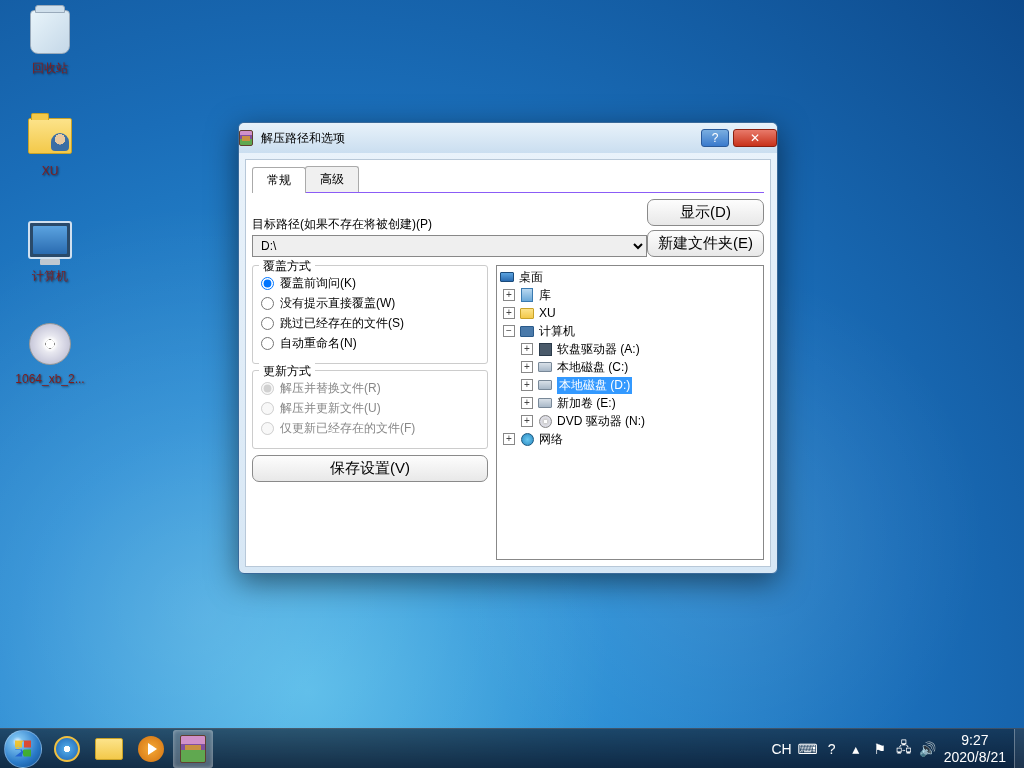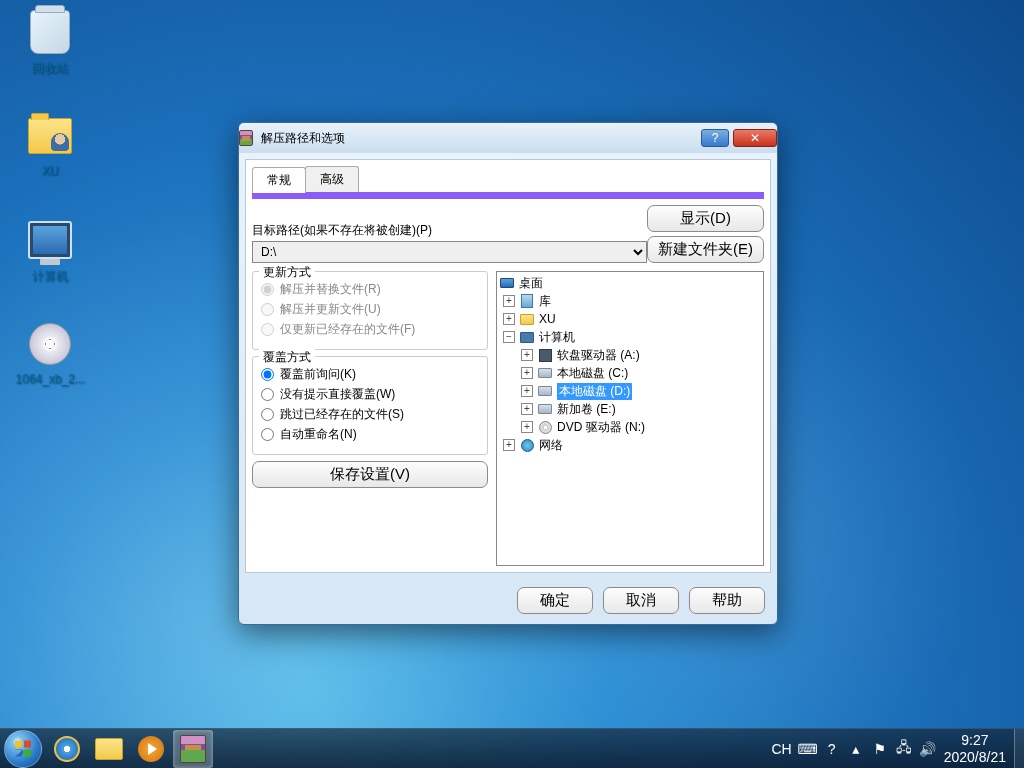--- a/index.html
+++ b/index.html
@@ -1,21 +1,21 @@
 <!DOCTYPE html>
 <html><head>
 <meta charset="utf-8">
 <style>
 * { box-sizing: border-box; margin: 0; padding: 0; font-family: "Microsoft YaHei", "Segoe UI", Tahoma, sans-serif; }
 body { width: 1024px; height: 768px; overflow: hidden; position: relative; background: radial-gradient(ellipse at 30% 90%, #4fb8e8 0%, #2a8dd4 30%, #1a6db8 60%, #0d4a8c 100%); }
 body::before { content:""; position:absolute; inset:0; background: radial-gradient(circle at 20% 80%, rgba(255,255,255,0.15) 0%, transparent 40%), radial-gradient(circle at 70% 70%, rgba(255,255,255,0.1) 0%, transparent 30%); pointer-events:none; }
 
 
 .desktop { position: absolute; top: 0; left: 0; width: 100%; height: calc(100% - 40px); }
-.desktop-icon { position: absolute; width: 76px; text-align: center; color: #0369a1; font-size: 12px; cursor: pointer; }
+.desktop-icon { position: absolute; width: 76px; text-align: center; color: #7f1d1d; font-size: 12px; cursor: pointer; }
 .desktop-icon .icon-glyph { width: 48px; height: 48px; margin: 0 auto 4px; display:flex; align-items:center; justify-content:center; }
 .desktop-icon .lbl { text-shadow: 1px 1px 2px rgba(0,0,0,0.6); word-break: break-all; }
 
 
 .recycle-bin { background: linear-gradient(135deg, #e8f4fa 0%, #c5d8e8 100%); border-radius: 4px 4px 8px 8px; width:40px; height:44px; position:relative; border:1px solid #9ab; }
 .recycle-bin::before { content:""; position:absolute; top:-6px; left:4px; right:4px; height:6px; background:#d0e0ec; border-radius:3px 3px 0 0; border:1px solid #9ab; }
 
 
 .folder-glyph { width:44px; height:36px; background: linear-gradient(#fce38a, #f3c94a); border-radius:2px; position:relative; border:1px solid #c9a227; }
 .folder-glyph::before { content:""; position:absolute; top:-6px; left:2px; width:16px; height:6px; background:#f3c94a; border-radius:2px 2px 0 0; border:1px solid #c9a227; border-bottom:none; }
@@ -35,21 +35,21 @@
 .titlebar .app-icon { width:16px; height:16px; margin-right:6px; display:inline-flex; }
 .titlebar .title-text { font-size:12px; color:#000; flex:1; }
 .titlebar .ctl-group { display:flex; gap:4px; }
 .titlebar .ctl { width:28px; height:18px; border-radius:3px; display:flex; align-items:center; justify-content:center; font-size:12px; color:#fff; cursor:pointer; }
 .ctl.help { background: linear-gradient(#7aaee0, #3a7acc); border:1px solid #2a5a9a; }
 .ctl.close { background: linear-gradient(#e87a6a, #c8321a); border:1px solid #8a2010; width:44px; }
 
 .dialog-body { background:#fff; margin:6px; border:1px solid #b8c8d8; padding:6px; font-size:12px; }
 
 
-.tabs { display:flex; border-bottom:7px solid #8b5cf6; margin-bottom:6px; }
+.tabs { display:flex; border-bottom:1px solid #8b5cf6; margin-bottom:6px; }
 .tab { padding: 4px 14px; border:1px solid #aaa; border-bottom:none; background:#f0f0f0; font-size:12px; cursor:pointer; margin-right:-1px; border-radius:3px 3px 0 0; }
 .tab.active { background:#fff; position:relative; top:1px; }
 
 .path-row { display:flex; align-items:flex-end; margin-bottom:8px; }
 .path-col { flex:1; }
 .path-label { font-size:12px; margin-bottom:2px; }
 .btn { background: linear-gradient(#fdfdfd, #e8e8e8); border:1px solid #8a8a8a; border-radius:7px; padding:3px 10px; font-size:15px; cursor:pointer; min-width:88px; white-space:nowrap; }
 .combo { width:100%; height:22px; border:1px solid #888; font-size:12px; padding:2px 4px; }
 
 .two-col { display:flex; gap:8px; }
@@ -158,55 +158,55 @@
       </div>
       <div style="display:flex; flex-direction:column; gap:4px;">
         <button class="btn">显示(D)</button>
         <button class="btn">新建文件夹(E)</button>
       </div>
     </div>
 
     <div class="two-col">
       <div class="left-pane">
         <div class="grp">
+          <div class="grp-title">覆盖方式</div>
+          <label class="radio-row">
+              <input type="radio" name="ow" checked="" style="">
+              <span>覆盖前询问(K)</span>
+            </label>
+          <label class="radio-row">
+              <input type="radio" name="ow" style="">
+              <span>没有提示直接覆盖(W)</span>
+            </label>
+          <label class="radio-row">
+              <input type="radio" name="ow" style="">
+              <span>跳过已经存在的文件(S)</span>
+            </label>
+          <label class="radio-row">
+              <input type="radio" name="ow" style="">
+              <span>自动重命名(N)</span>
+            </label>
+        </div>
+
+        <div class="grp">
           <div class="grp-title">更新方式</div>
           <label class="radio-row disabled">
               <input type="radio" name="um" checked="" disabled="" style="">
               <span>解压并替换文件(R)</span>
             </label>
           <label class="radio-row disabled">
               <input type="radio" name="um" disabled="" style="">
               <span>解压并更新文件(U)</span>
             </label>
           <label class="radio-row disabled">
               <input type="radio" name="um" disabled="" style="">
               <span>仅更新已经存在的文件(F)</span>
             </label>
         </div>
 
-        <div class="grp">
-          <div class="grp-title">覆盖方式</div>
-          <label class="radio-row">
-              <input type="radio" name="ow" checked="" style="">
-              <span>覆盖前询问(K)</span>
-            </label>
-          <label class="radio-row">
-              <input type="radio" name="ow" style="">
-              <span>没有提示直接覆盖(W)</span>
-            </label>
-          <label class="radio-row">
-              <input type="radio" name="ow" style="">
-              <span>跳过已经存在的文件(S)</span>
-            </label>
-          <label class="radio-row">
-              <input type="radio" name="ow" style="">
-              <span>自动重命名(N)</span>
-            </label>
-        </div>
-
 
         <div class="save-btn-row">
           <button class="btn">保存设置(V)</button>
         </div>
       </div>
 
       <div class="right-pane">
         <div class="tree">
           <div class="tree-row">
               <span class="indent" style="width:0"></span>
@@ -283,25 +283,20 @@
               <span class="indent" style="width:4px"></span>
               <span class="expand">+</span>
               <span class="tree-icon">
                 <span class="ico-net"></span>
               </span>
               <span class="node-label">网络</span>
             </div>
         </div>
       </div>
     </div>
-  </div>
-  <div class="footer-btns">
-    <button class="btn">确定</button>
-    <button class="btn">取消</button>
-    <button class="btn">帮助</button>
   </div>
 </div>
 
 <div class="taskbar">
   <div class="start-orb"></div>
   <div class="task-item">
       <span class="ie-icon"></span>
     </div>
   <div class="task-item">
       <span class="explorer-icon"></span>

